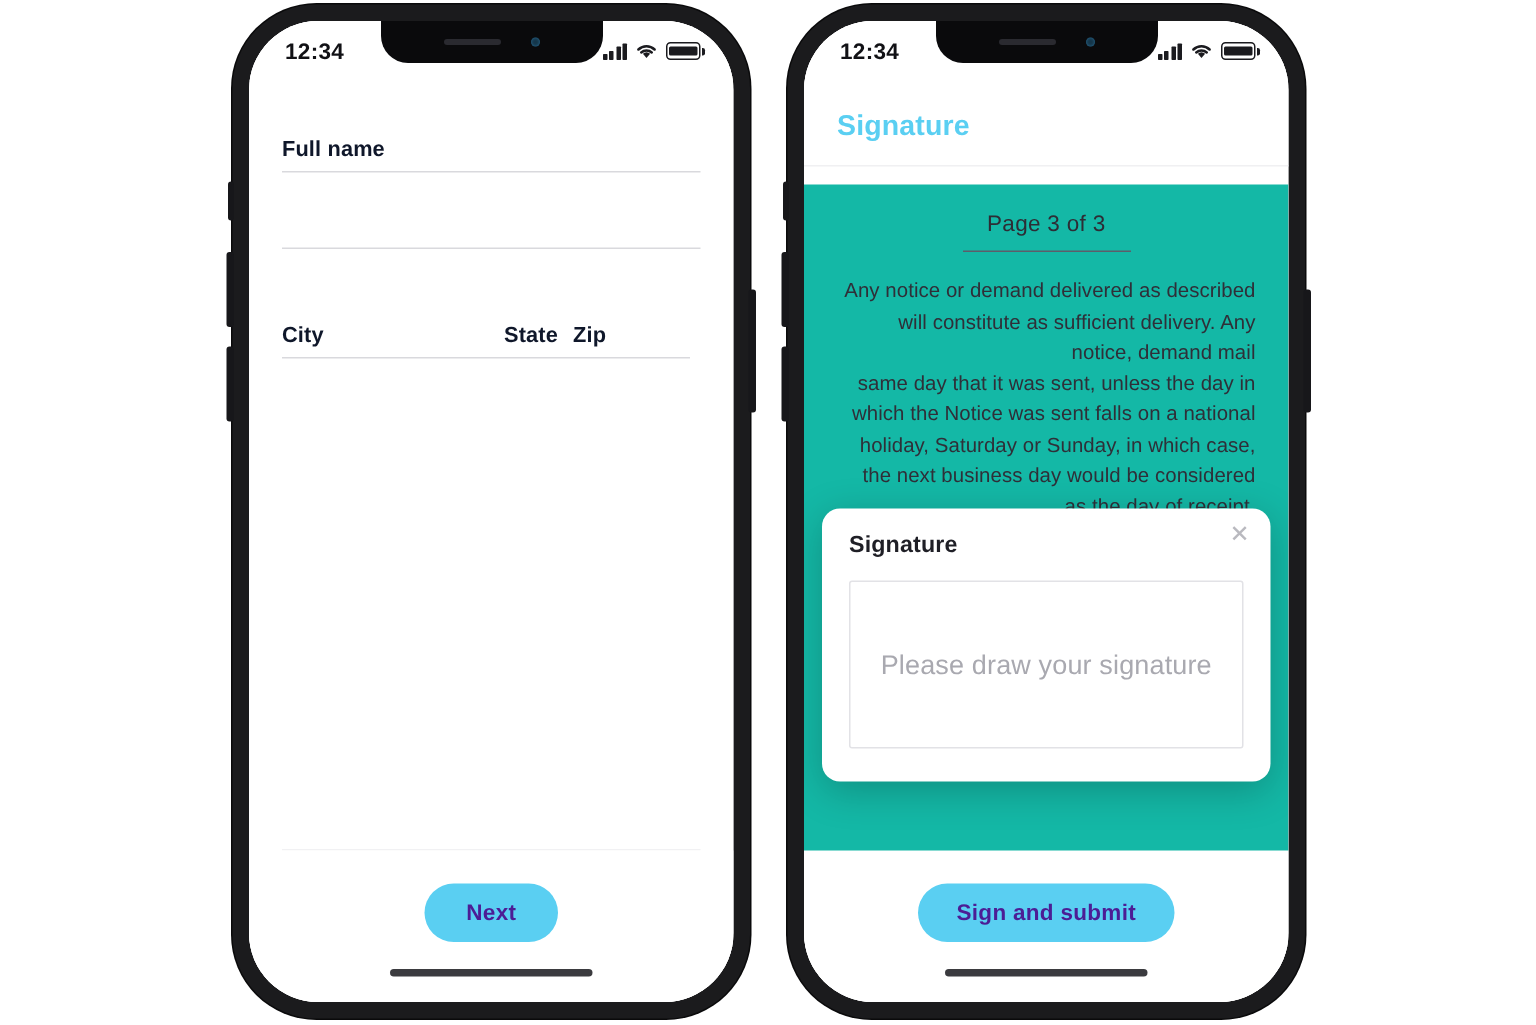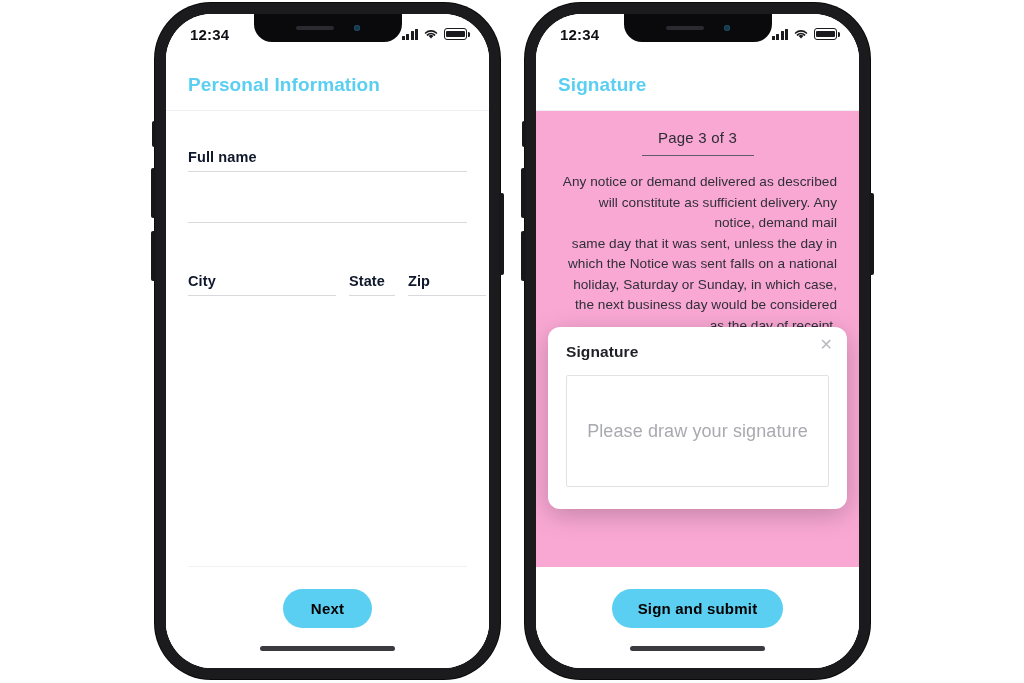--- a/index.html
+++ b/index.html
@@ -126,37 +126,37 @@
     display: flex; flex-direction: column;
   }
   .field { margin-bottom: 50px; }
   .field-label {
     font-size: 14.5px; font-weight: bold;
     color: #0f172a;
     margin-bottom: 6px;
     letter-spacing: .1px;
   }
   .field-line { height: 1px; background: #d9d9dd; width: 100%; }
-  .field-row { display: flex; gap: 13px; margin-bottom: 50px; }
+  .field-row { display: flex; margin-bottom: 50px; }
   .field-row .field { margin-bottom: 0; }
   .f-city  { flex: 0 0 148px; }
   .f-state { flex: 0 0 46px; }
   .f-zip   { flex: 0 0 78px; }
 
   .form-spacer { flex: 1; }
   .form-divider { height: 1px; background: #f1f1f3; width: 100%; }
 
   .footer-bar {
     padding: 22px 22px 0 22px;
     display: flex; justify-content: center;
     background: #ffffff;
   }
   .pill-btn {
     background: #5ACFF2;
-    color: #000000;
+    color: #4c1d95;
     border: none;
     border-radius: 22px;
     font-size: 15px; font-weight: bold;
     padding: 11px 28px;
     cursor: pointer;
     font-family: "Liberation Sans", sans-serif;
     letter-spacing: .2px;
   }
   .pill-btn.wide { padding: 11px 26px; }
 
@@ -167,23 +167,24 @@
   }
   .home-indicator {
     width: 135px; height: 5px;
     border-radius: 3px; background: #3b3b3f;
   }
 
   
   .doc-area {
     position: relative;
     flex: 1;
-    background: #f9a8d4;
+    background: #14b8a6;
     padding: 18px 22px 0 22px;
     overflow: hidden;
+    margin-top: 12px;
   }
   .doc-page-label {
     text-align: center;
     font-size: 15px;
     color: #2d2d35;
     letter-spacing: .2px;
     padding-bottom: 9px;
   }
   .doc-rule {
     width: 112px; height: 1px;
@@ -275,23 +276,20 @@
               <path d="M8 10.6 L5.6 7.9 a3.6 3.6 0 0 1 4.8 0 Z" fill="#1b1b1f"></path>
               <path d="M2.6 5.0 a7.8 7.8 0 0 1 10.8 0" stroke="#1b1b1f" stroke-width="1.7" fill="none" stroke-linecap="round"></path>
               <path d="M4.5 7.0 a5.2 5.2 0 0 1 7.0 0" stroke="#1b1b1f" stroke-width="1.7" fill="none" stroke-linecap="round"></path>
             </svg>
             <div class="batt">
                 <span></span>
               </div>
           </div>
         </div>
 
-        <div class="app-header">
-          <div class="app-title">Personal Information</div>
-        </div>
 
         <div class="form-body">
 
           <div class="field">
             <div class="field-label">Full name</div>
             <div class="field-line"></div>
           </div>
 
           <div class="field">
             <div class="field-line"></div>

